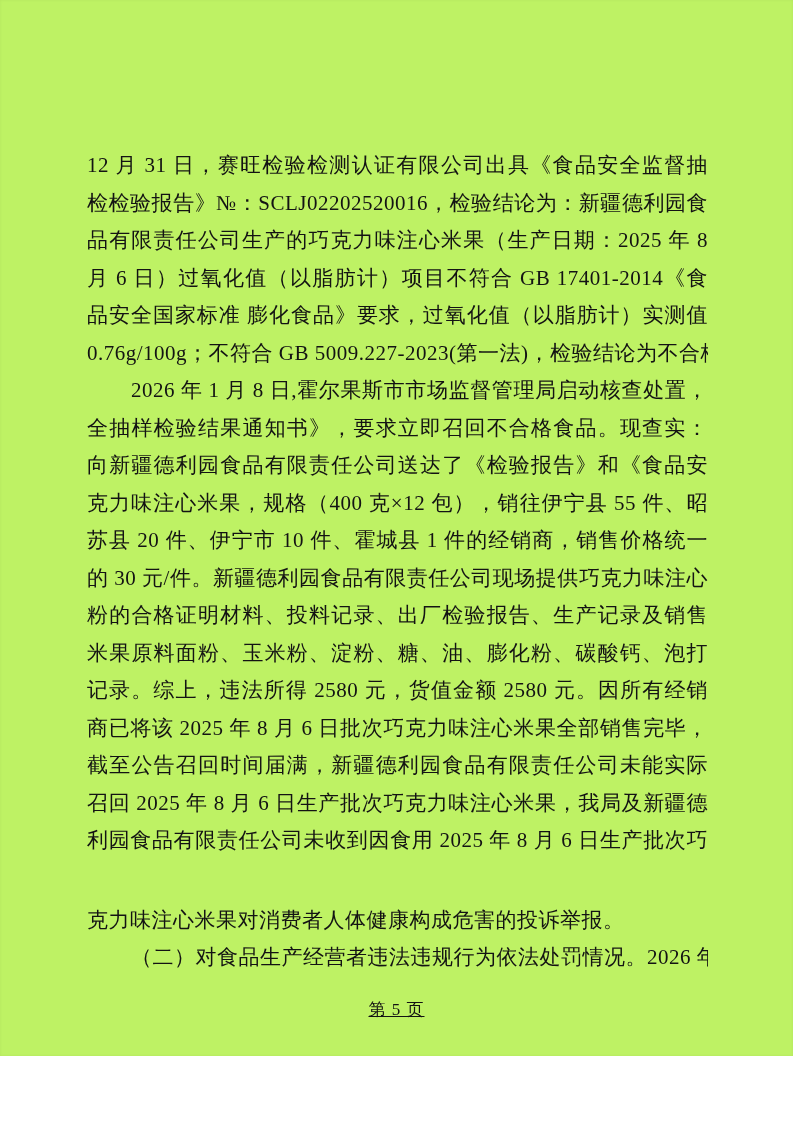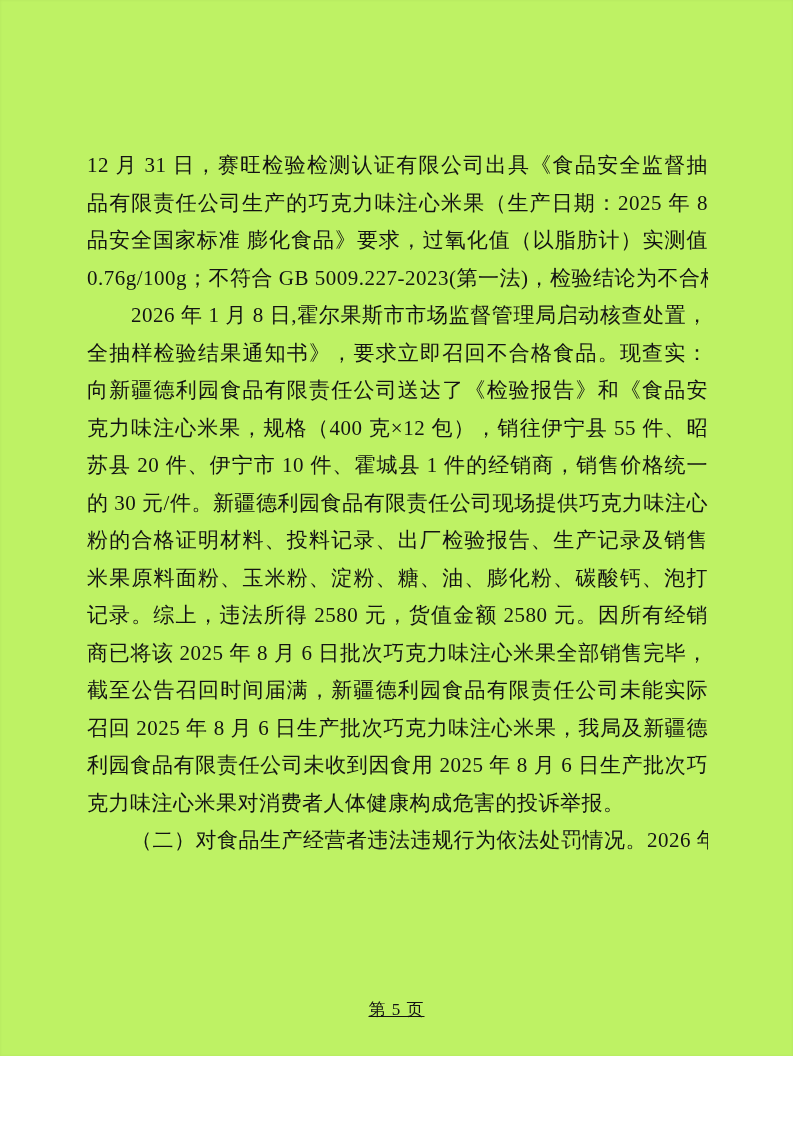--- a/index.html
+++ b/index.html
@@ -31,41 +31,44 @@
     white-space: nowrap;
     text-align: justify;
     text-align-last: justify;
     overflow: hidden;
   }
   .line.indent {
     padding-left: 44px;
   }
   .line.no-fill {
     text-align-last: left;
+    margin-top: 42px;
   }
   .footer {
     position: absolute;
     left: 0;
     top: 998px;
     width: 793px;
     text-align: center;
     font-size: 17px;
     line-height: 24px;
     letter-spacing: 1px;
     color: #131313;
     text-decoration: underline;
   }
 </style>
 </head>
 <body>
 
 <div class="page">
   <div class="content">
     <div class="line">12 月 31 日，赛旺检验检测认证有限公司出具《食品安全监督抽</div>
+    <div class="line">检检验报告》№：SCLJ02202520016，检验结论为：新疆德利园食</div>
     <div class="line">品有限责任公司生产的巧克力味注心米果（生产日期：2025 年 8</div>
+    <div class="line">月 6 日）过氧化值（以脂肪计）项目不符合 GB 17401-2014《食</div>
     <div class="line">品安全国家标准 膨化食品》要求，过氧化值（以脂肪计）实测值</div>
     <div class="line">0.76g/100g；不符合 GB 5009.227-2023(第一法)，检验结论为不合格。</div>
     <div class="line indent">2026 年 1 月 8 日,霍尔果斯市市场监督管理局启动核查处置，</div>
     <div class="line">全抽样检验结果通知书》，要求立即召回不合格食品。现查实：</div>
     <div class="line">向新疆德利园食品有限责任公司送达了《检验报告》和《食品安</div>
     <div class="line">克力味注心米果，规格（400 克×12 包），销往伊宁县 55 件、昭</div>
     <div class="line">苏县 20 件、伊宁市 10 件、霍城县 1 件的经销商，销售价格统一</div>
     <div class="line">的 30 元/件。新疆德利园食品有限责任公司现场提供巧克力味注心</div>
     <div class="line">粉的合格证明材料、投料记录、出厂检验报告、生产记录及销售</div>
     <div class="line">米果原料面粉、玉米粉、淀粉、糖、油、膨化粉、碳酸钙、泡打</div>

